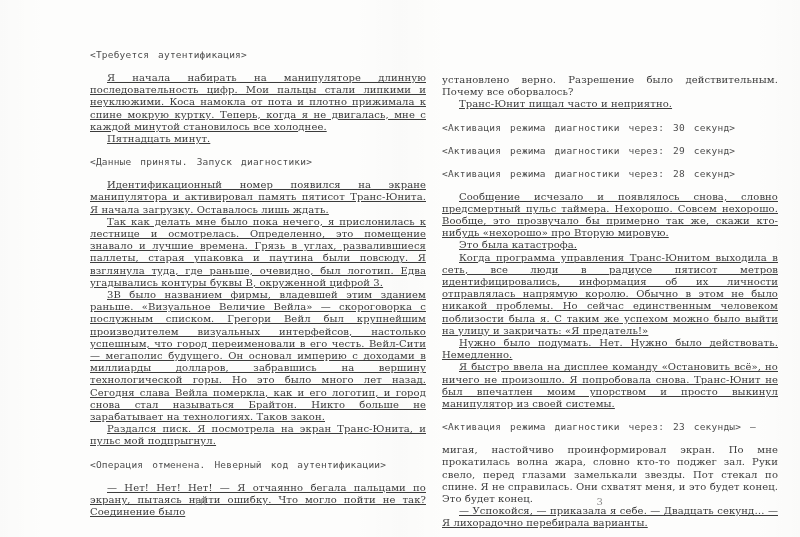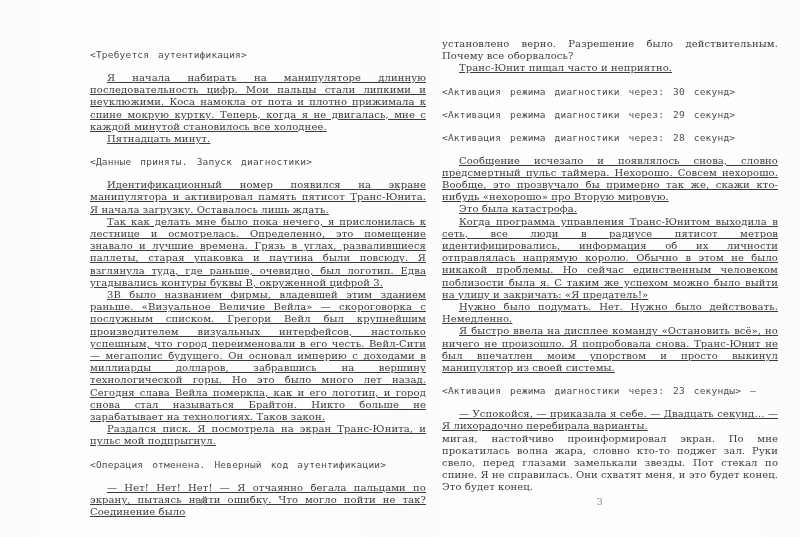--- a/index.html
+++ b/index.html
@@ -21,21 +21,21 @@
     height: 537px;
     background:
       linear-gradient(90deg, rgba(0,0,0,0.012), rgba(0,0,0,0) 12%, rgba(0,0,0,0) 88%, rgba(0,0,0,0.012));
   }
 
   .page-body {
     position: absolute;
     top: 38px;
   }
   .half.left  .page-body { left: 62px; width: 336px; margin-left: 28px; }
-  .half.right .page-body { left: 42px; width: 336px; }
+  .half.right .page-body { left: 42px; width: 336px; margin-top: 36px; }
 
   .page-body p {
     margin: 0;
     font-size: 10px;
     line-height: 12.2px;
     text-align: justify;
     letter-spacing: 0.1px;
   }
   .page-body p.indent { text-indent: 17px; text-decoration: underline; }
 
@@ -87,18 +87,18 @@
         <p class="para indent">Транс-Юнит пищал часто и неприятно.</p>
         <p class="system">&lt;Активация режима диагностики через: 30 секунд&gt;</p>
         <p class="system">&lt;Активация режима диагностики через: 29 секунд&gt;</p>
         <p class="system">&lt;Активация режима диагностики через: 28 секунд&gt;</p>
         <p class="para indent">Сообщение исчезало и появлялось снова, словно предсмертный пульс таймера. Нехорошо. Совсем нехорошо. Вообще, это прозвучало бы примерно так же, скажи кто-нибудь «нехорошо» про Вторую мировую.</p>
         <p class="para indent">Это была катастрофа.</p>
         <p class="para indent">Когда программа управления Транс-Юнитом выходила в сеть, все люди в радиусе пятисот метров идентифицировались, информация об их личности отправлялась напрямую королю. Обычно в этом не было никакой проблемы. Но сейчас единственным человеком поблизости была я. С таким же успехом можно было выйти на улицу и закричать: «Я предатель!»</p>
         <p class="para indent">Нужно было подумать. Нет. Нужно было действовать. Немедленно.</p>
         <p class="para indent">Я быстро ввела на дисплее команду «Остановить всё», но ничего не произошло. Я попробовала снова. Транс-Юнит не был впечатлен моим упорством и просто выкинул манипулятор из своей системы.</p>
         <p class="system">&lt;Активация режима диагностики через: 23 секунды&gt; —</p>
+        <p class="para">мигая, настойчиво проинформировал экран. По мне прокатилась волна жара, словно кто-то поджег зал. Руки свело, перед глазами замелькали звезды. Пот стекал по спине. Я не справилась. Они схватят меня, и это будет конец. Это будет конец.</p>
         <p class="para indent">— Успокойся, — приказала я себе. — Двадцать секунд… — Я лихорадочно перебирала варианты.</p>
-        <p class="para">мигая, настойчиво проинформировал экран. По мне прокатилась волна жара, словно кто-то поджег зал. Руки свело, перед глазами замелькали звезды. Пот стекал по спине. Я не справилась. Они схватят меня, и это будет конец. Это будет конец.</p>
       </div>
     <div class="page-number">3</div>
   </div>
 </div>
 
 </body></html>

